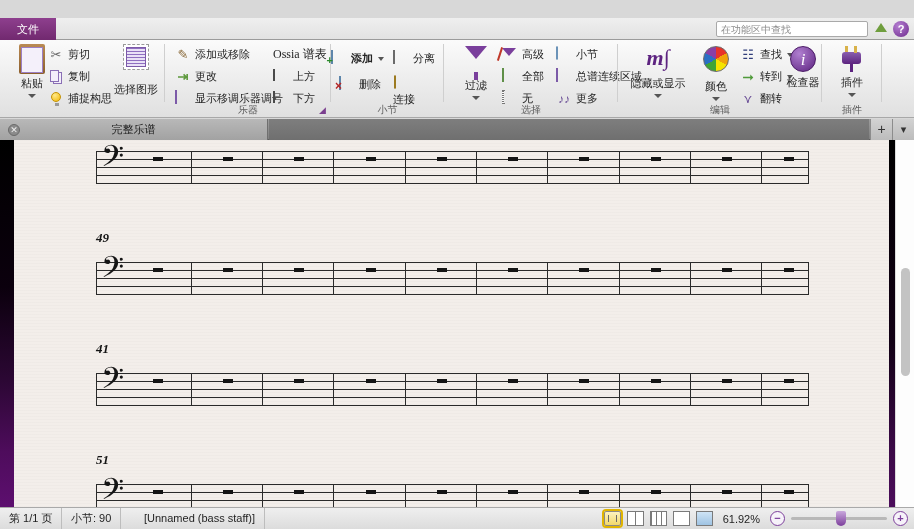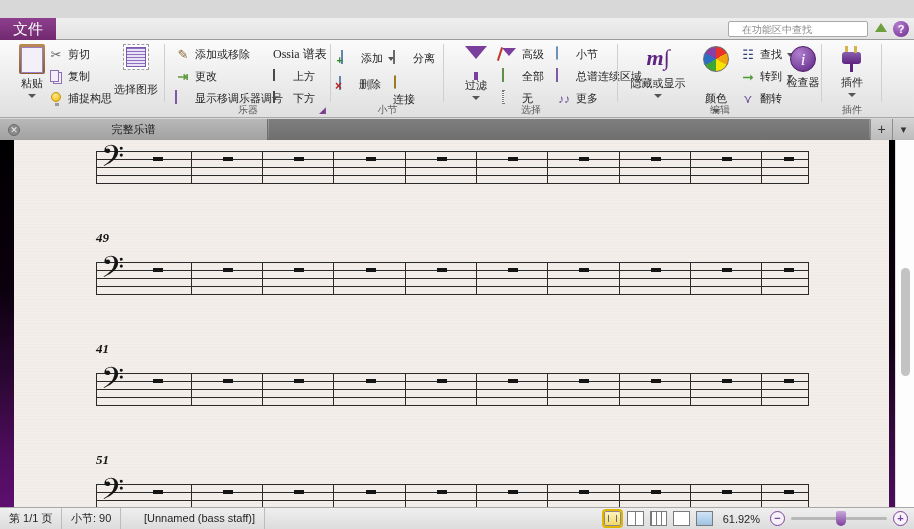--- a/index.html
+++ b/index.html
@@ -29,40 +29,40 @@
 
   
   .tabstrip {
     position: absolute; left: 0; top: 18px; width: 914px; height: 22px;
     background: linear-gradient(to bottom,#efefef 0%, #e2e2e2 100%);
     border-bottom: 1px solid #9b9b9b;
   }
   .tab-file {
     position: absolute; left: 0; top: 0; width: 56px; height: 22px;
     background: linear-gradient(to bottom,#8e3f8e 0%, #71296f 100%);
-    color: #fff; font-size: 15px; text-align: center; line-height: 22px;
+    color: #fff; font-size: 11px; text-align: center; line-height: 22px;
   }
   .tabs { position: absolute; left: 58px; top: 0; height: 22px; display: flex; }
   .tab {
     height: 22px; line-height: 22px; padding: 0 12px; font-size: 11px;
     color: #2b2b2b; white-space: nowrap;
   }
   .tab.active {
     background: #fdfdfd;
     border-left: 1px solid #b9b9b9;
     border-right: 1px solid #b9b9b9;
     border-top: 1px solid #b9b9b9;
     border-bottom: 1px solid #fdfdfd;
     margin-bottom: -1px;
     border-radius: 3px 3px 0 0;
   }
   .ribbon-search {
-    position: absolute; right: 46px; top: 3px; width: 140px; height: 16px;
+    position: absolute; right: 46px; top: 3px; width: 152px; height: 16px;
     background: #fff; border: 1px solid #a9a9a9; border-radius: 2px;
-    font-size: 10px; color: #8d8d8d; padding-left: 13px; line-height: 15px;
+    font-size: 10px; color: #8d8d8d; padding-left: 4px; line-height: 15px;
   }
   .rs-up {
     position: absolute; right: 27px; top: 5px;
     width: 0; height: 0; border-left: 6px solid transparent;
     border-right: 6px solid transparent; border-bottom: 9px solid #6f9e3e;
   }
   .rs-help {
     position: absolute; right: 5px; top: 3px; width: 16px; height: 16px;
     border-radius: 50%;
     background: radial-gradient(circle at 35% 30%, #b57fd2, #6d2a8c);
@@ -393,21 +393,21 @@
       <div class="sitem" style="left:108px;top:50px;">
         <span class="ic"><span class="ic-lines"></span></span>
         <span>下方</span>
       </div>
       <div class="gl">乐器</div>
       <div class="dialog-launcher">◢</div>
       <div class="sep"></div>
     </div>
 
     <div class="rgroup" style="left:331px;width:113px;">
-      <div class="sitem" style="left:10px;top:10px;">
+      <div class="sitem" style="left:0;top:10px;font-weight:bold;">
         <span class="ic"><span class="ic-addbar"></span></span>
         <span>添加</span>
         <span class="cr"></span>
       </div>
       <div class="sitem" style="left:62px;top:10px;">
         <span class="ic"><span class="ic-split"></span></span>
         <span>分离</span>
       </div>
       <div class="sitem" style="left:8px;top:36px;">
         <span class="ic"><span class="ic-delbar"></span></span>
@@ -460,21 +460,21 @@
     <div class="rgroup" style="left:618px;width:204px;">
       <div class="bigbtn" style="left:4px;width:72px;">
         <div class="ic-mf">m∫</div>
         <div class="lbl" style="margin-top:4px;">隐藏或显示</div>
         <div class="caret"></div>
       </div>
       <div class="bigbtn" style="left:76px;width:44px;">
         <div style="height:28px;padding-top:2px;">
             <div class="ic-colorwheel"></div>
           </div>
-        <div class="lbl" style="margin-top:19px;text-align:center;">颜色</div>
+        <div class="lbl" style="margin-top:7px;text-align:center;">颜色</div>
         <div class="caret"></div>
       </div>
       <div class="sitem" style="left:122px;top:6px;">
         <span class="ic ic-binoc">☷</span>
         <span>查找</span>
         <span class="cr"></span>
       </div>
       <div class="sitem" style="left:122px;top:28px;">
         <span class="ic ic-arrow">➞</span>
         <span>转到</span>

